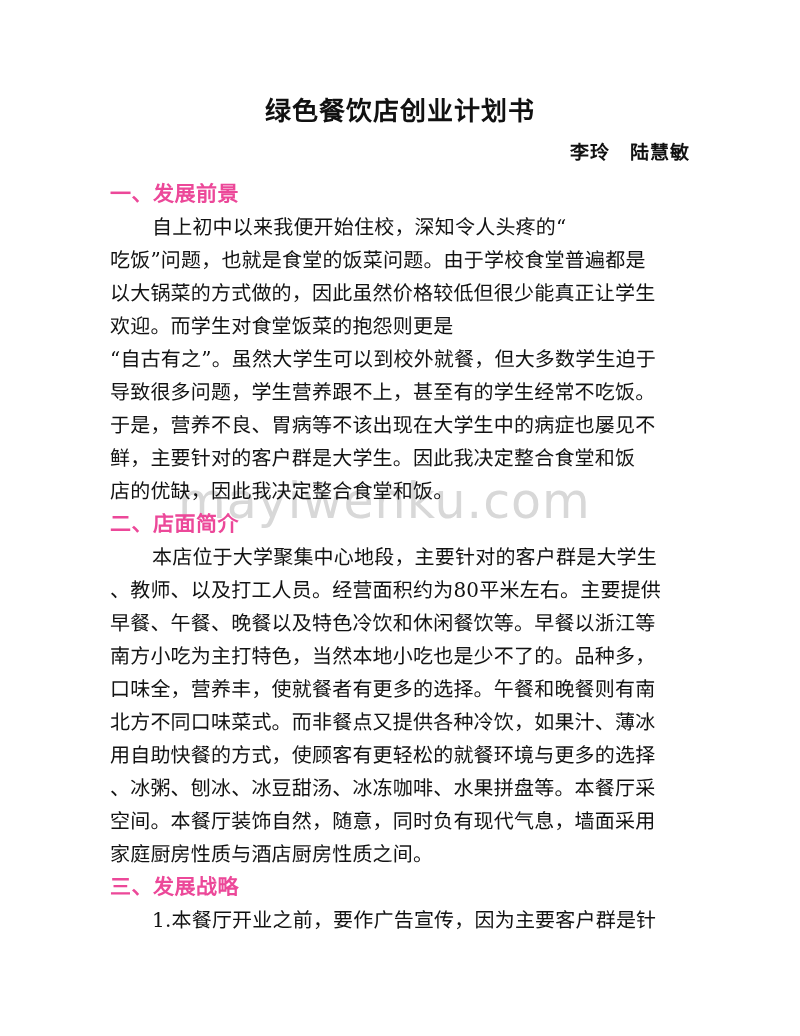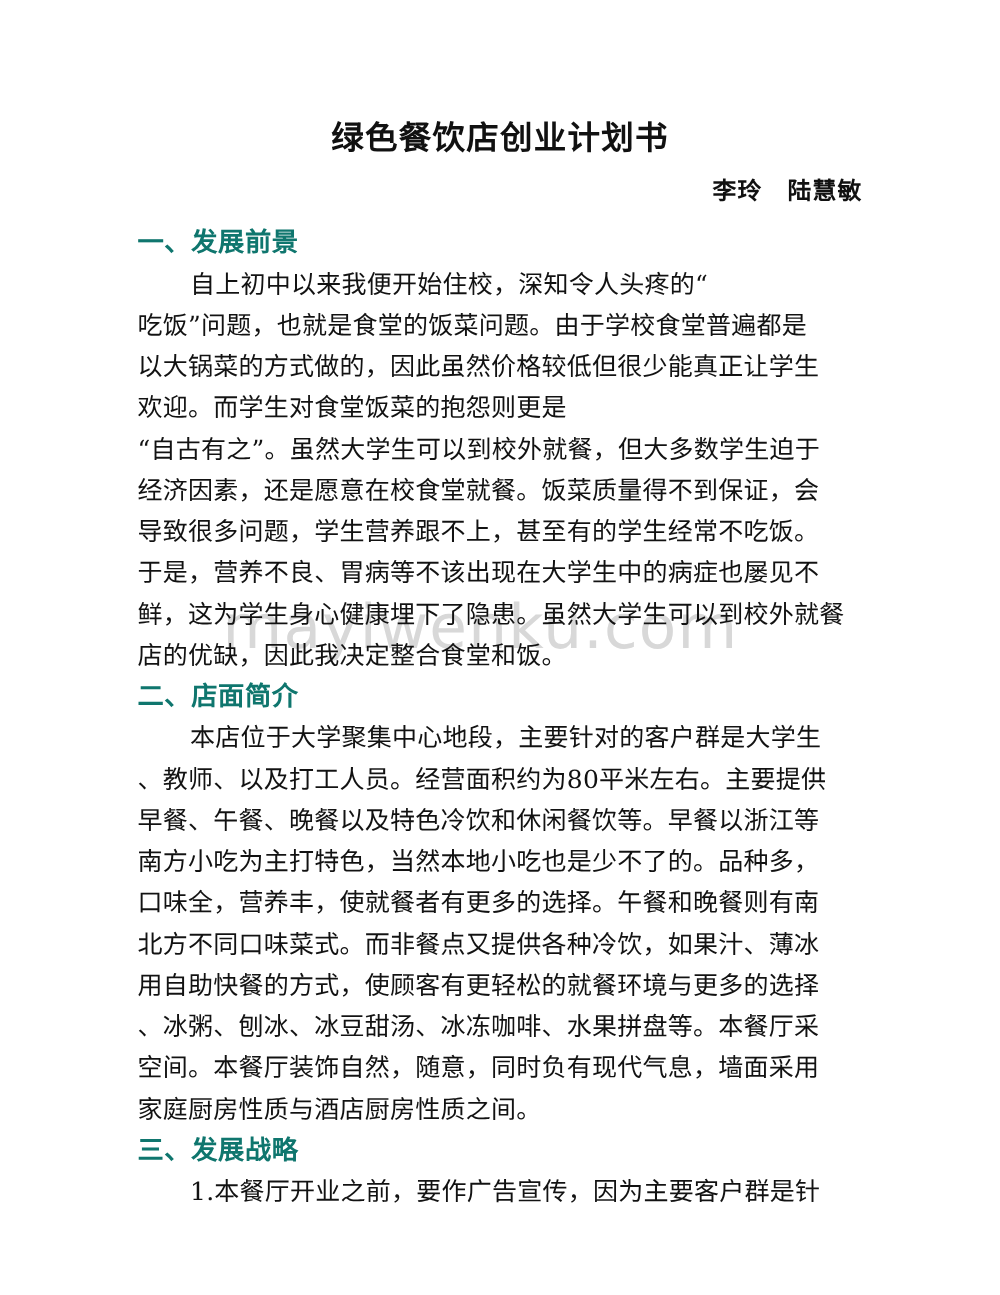--- a/index.html
+++ b/index.html
@@ -42,21 +42,21 @@
     font-weight: 700;
     color: #111111;
     margin: 0;
     padding-top: 10px;
     letter-spacing: 1px;
     font-family: "DejaVu Sans", "Liberation Sans", sans-serif;
   }
   .section-heading {
     font-size: 21px;
     font-weight: 700;
-    color: #0f766e;
+    color: #ec4899;
     margin: 0;
     line-height: 33px;
     letter-spacing: 0.5px;
     font-family: "DejaVu Sans", "Liberation Sans", sans-serif;
     white-space: nowrap;
   }
   .heading-gap {
     padding-top: 14px;
   }
   .body-line {
@@ -100,24 +100,23 @@
 
     <div class="doc-authors">李玲　陆慧敏</div>
 
     <div id="sections-root">
         <div class="section-heading heading-gap">一、发展前景</div>
         <div class="body-line indent">自上初中以来我便开始住校，深知令人头疼的“</div>
         <div class="body-line">吃饭”问题，也就是食堂的饭菜问题。由于学校食堂普遍都是</div>
         <div class="body-line">以大锅菜的方式做的，因此虽然价格较低但很少能真正让学生</div>
         <div class="body-line">欢迎。而学生对食堂饭菜的抱怨则更是</div>
         <div class="body-line">“自古有之”。虽然大学生可以到校外就餐，但大多数学生迫于</div>
-        <div class="body-line">经济因素，还是愿意在校食堂就餐。饭菜质量得不到保证，会</div>
         <div class="body-line">导致很多问题，学生营养跟不上，甚至有的学生经常不吃饭。</div>
         <div class="body-line">于是，营养不良、胃病等不该出现在大学生中的病症也屡见不</div>
-        <div class="body-line">鲜，这为学生身心健康埋下了隐患。虽然大学生可以到校外就餐</div>
+        <div class="body-line">鲜，主要针对的客户群是大学生。因此我决定整合食堂和饭</div>
         <div class="body-line">店的优缺，因此我决定整合食堂和饭。</div>
         <div class="section-heading">二、店面简介</div>
         <div class="body-line indent">本店位于大学聚集中心地段，主要针对的客户群是大学生</div>
         <div class="body-line">、教师、以及打工人员。经营面积约为80平米左右。主要提供</div>
         <div class="body-line">早餐、午餐、晚餐以及特色冷饮和休闲餐饮等。早餐以浙江等</div>
         <div class="body-line">南方小吃为主打特色，当然本地小吃也是少不了的。品种多，</div>
         <div class="body-line">口味全，营养丰，使就餐者有更多的选择。午餐和晚餐则有南</div>
         <div class="body-line">北方不同口味菜式。而非餐点又提供各种冷饮，如果汁、薄冰</div>
         <div class="body-line">用自助快餐的方式，使顾客有更轻松的就餐环境与更多的选择</div>
         <div class="body-line">、冰粥、刨冰、冰豆甜汤、冰冻咖啡、水果拼盘等。本餐厅采</div>

